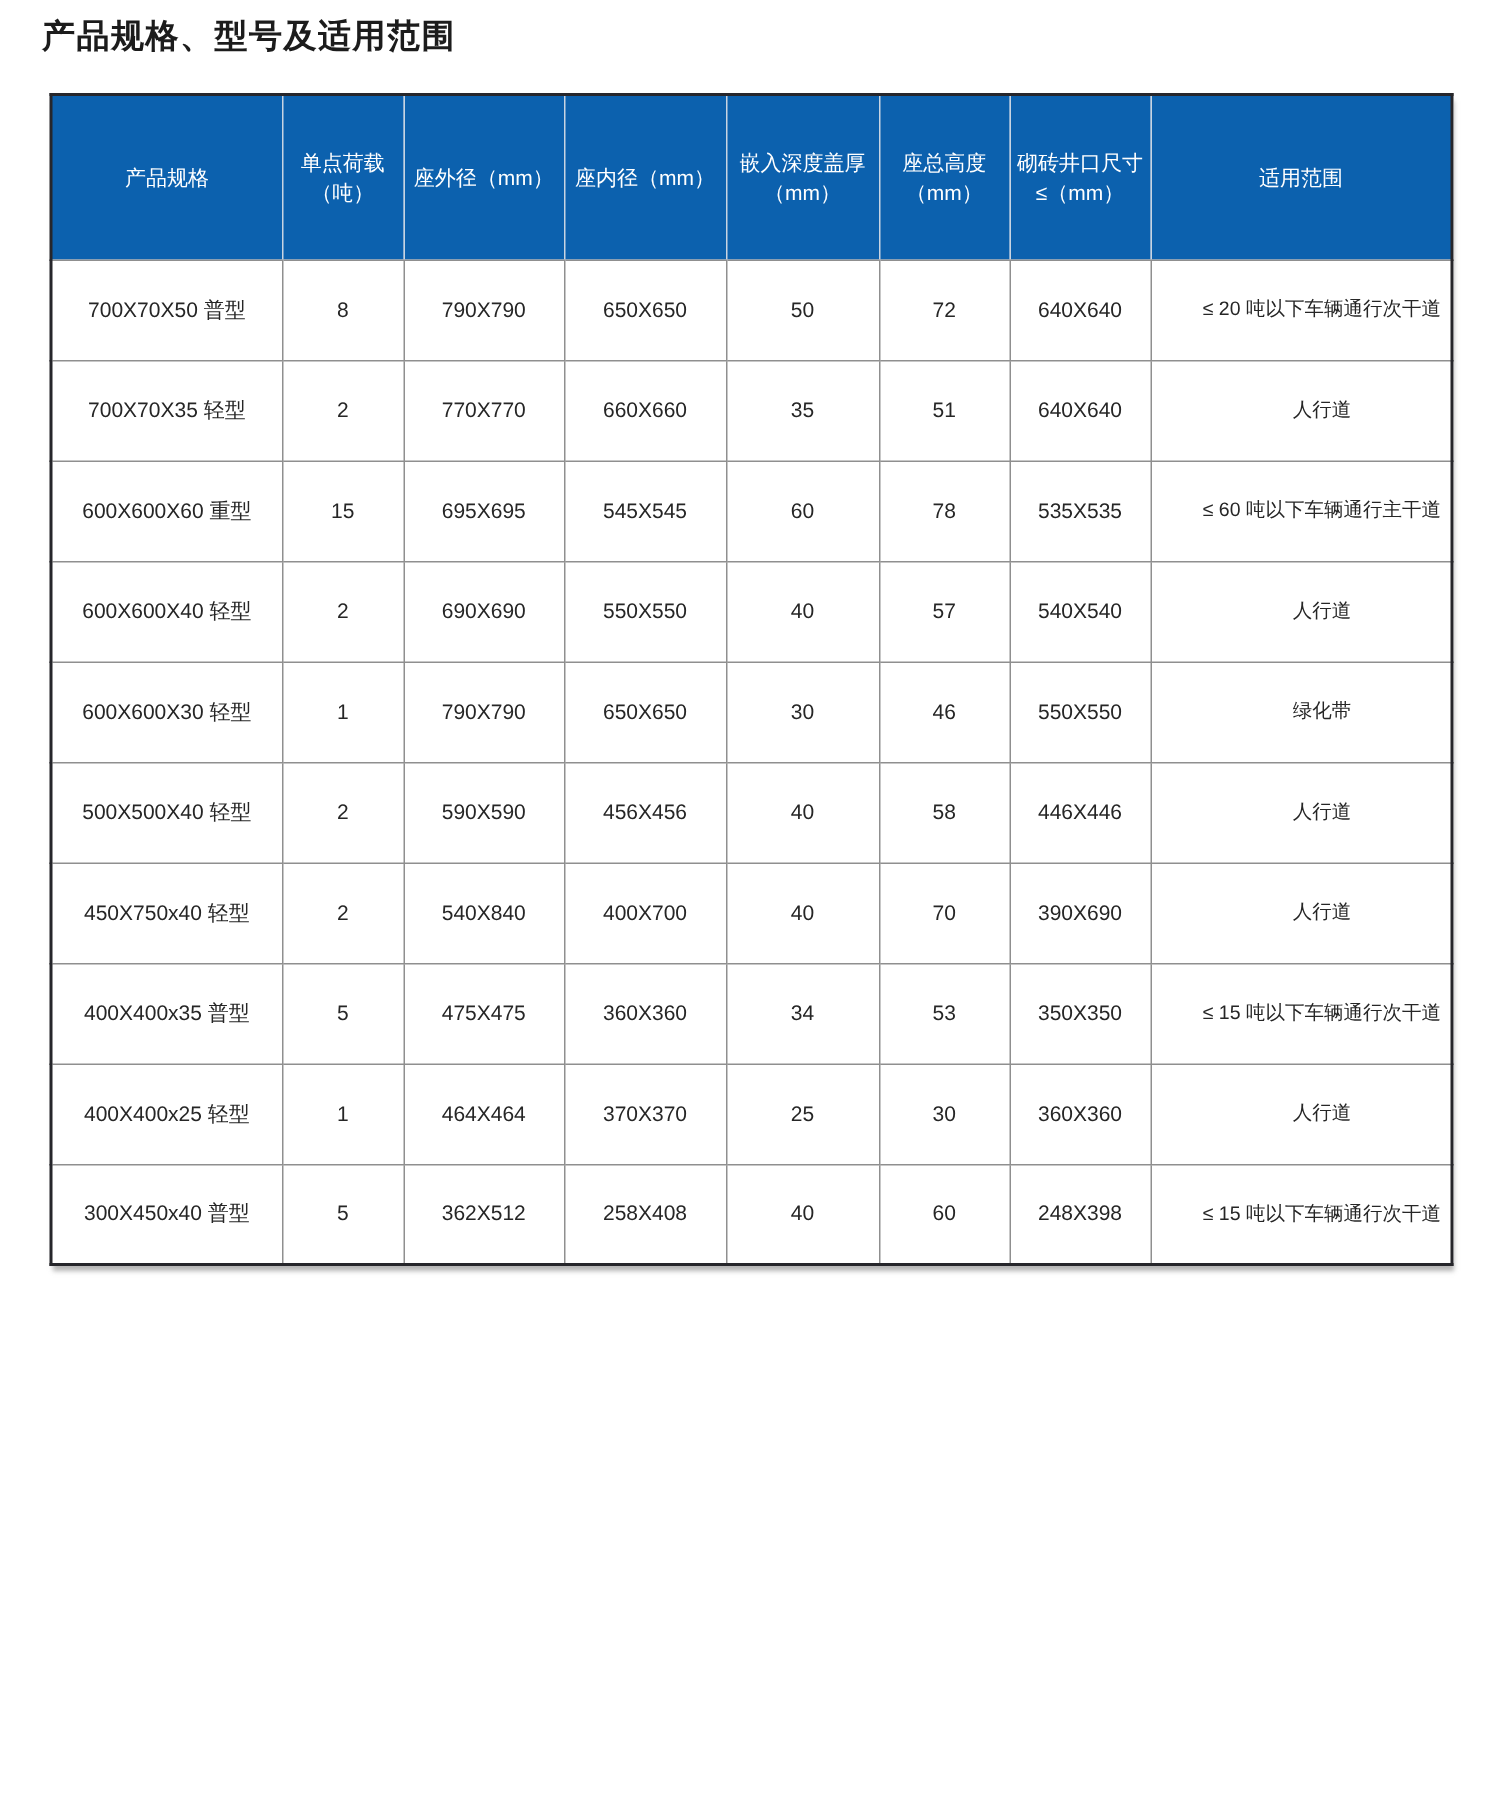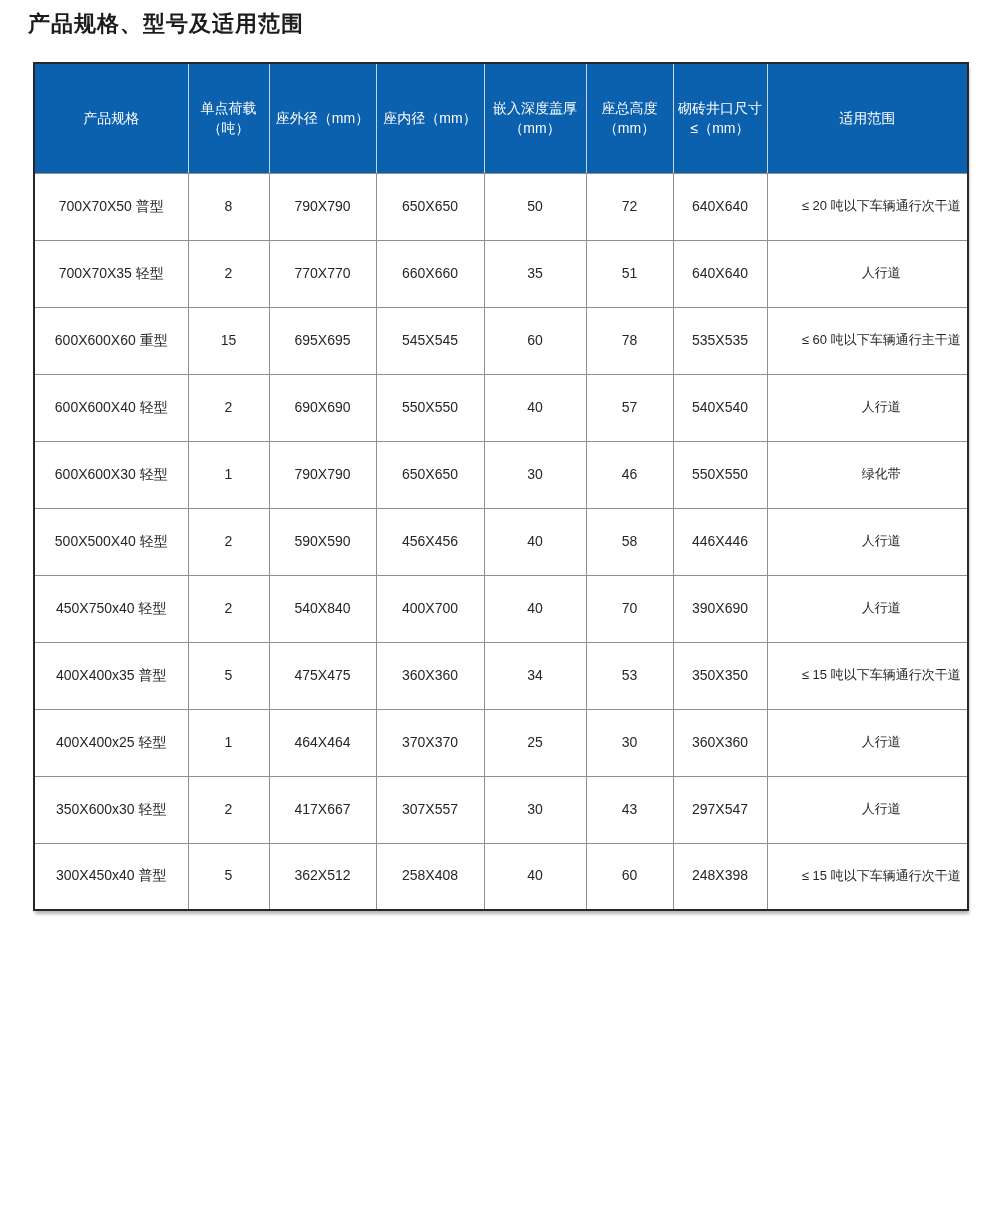--- a/index.html
+++ b/index.html
@@ -178,30 +178,20 @@
           <td>400X400x25 轻型</td>
           <td>1</td>
           <td>464X464</td>
           <td>370X370</td>
           <td>25</td>
           <td>30</td>
           <td>360X360</td>
           <td>人行道</td>
         </tr>
         <tr>
-          <td>350X600x30 轻型</td>
-          <td>2</td>
-          <td>417X667</td>
-          <td>307X557</td>
-          <td>30</td>
-          <td>43</td>
-          <td>297X547</td>
-          <td>人行道</td>
-        </tr>
-        <tr>
           <td>300X450x40 普型</td>
           <td>5</td>
           <td>362X512</td>
           <td>258X408</td>
           <td>40</td>
           <td>60</td>
           <td>248X398</td>
           <td>≤ 15 吨以下车辆通行次干道</td>
         </tr>
       </tbody>

